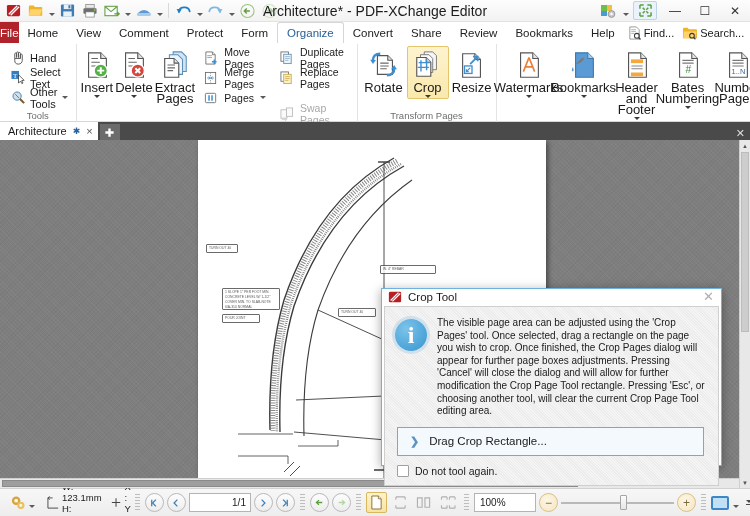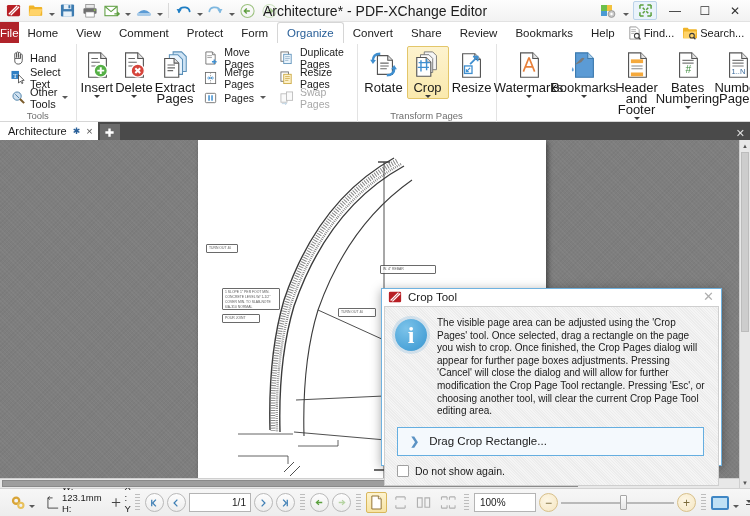--- a/index.html
+++ b/index.html
@@ -171,21 +171,21 @@
     border-top: 3.5px solid #3a3a3a;
     margin-top: 2px;
   }
   .small-btn {
     display: flex; align-items: center; gap: 6px;
     height: 19px; padding: 0 3px;
     font-size: 10.5px;
     border: 1px solid transparent;
     border-radius: 2px;
   }
-  .small-btn.dim { color: #a8a8a8; }
+  .small-btn.dim { color: #a8a8a8; margin-top: 16px; }
   .small-col { display: flex; flex-direction: column; gap: 1px; padding-top: 2px; }
   .ico { display: inline-flex; align-items: center; justify-content: center; }
 
   
   .tool-btn {
     display: flex; align-items: center; gap: 4px;
     height: 19px; padding: 0 4px;
     font-size: 11px;
     border: 1px solid transparent;
     border-radius: 2px;
@@ -734,21 +734,21 @@
             <span>Duplicate Pages</span>
           </div>
           <div class="small-btn">
             <span class="ico">
               <svg width="14" height="14" viewBox="0 0 15 15">
                   <rect x="1" y="1" width="8" height="10" fill="#fff" stroke="#666" stroke-width=".9"></rect>
                   <rect x="4" y="3.5" width="8" height="10" fill="#fdf0c8" stroke="#c9a53c" stroke-width=".9"></rect>
                   <path d="M5.5 6h5M5.5 8h5M5.5 10h3.5" stroke="#c9a53c" stroke-width=".8"></path>
                 </svg>
             </span>
-            <span>Resize Pages</span>
+            <span>Replace Pages</span>
           </div>
           <div class="small-btn dim">
             <span class="ico">
               <svg width="14" height="14" viewBox="0 0 15 15">
                   <rect x="1" y="3" width="6.5" height="9" fill="#fafafa" stroke="#b8b8b8" stroke-width=".9"></rect>
                   <rect x="7" y="1" width="6.5" height="9" fill="#fafafa" stroke="#b8b8b8" stroke-width=".9"></rect>
                   <path d="M2 13.5 h5 M5.5 12 L7 13.5 L5.5 15" stroke="#b9cfe0" stroke-width=".9" fill="none"></path>
                 </svg>
             </span>
             <span>Swap Pages</span>
@@ -953,21 +953,21 @@
         <div class="dlg-row">
           <div class="info-circle">i</div>
           <div class="dlg-text">The visible page area can be adjusted using the 'Crop Pages' tool. Once selected, drag a rectangle on the page you wish to crop. Once finished, the Crop Pages dialog will appear for further page boxes adjustments. Pressing 'Cancel' will close the dialog and will allow for further modification the Crop Page Tool rectangle. Pressing 'Esc', or choosing another tool, will clear the current Crop Page Tool editing area.</div>
         </div>
         <div class="cmd-link">
           <span class="cmd-chev">❯</span>
           <span>Drag Crop Rectangle...</span>
         </div>
         <div class="dlg-check">
           <span class="cbox"></span>
-          <span>Do not show again.</span>
+          <span>Do not tool again.</span>
         </div>
       </div>
     </div>
   </div>
 
   <div class="statusbar">
     <div class="grip"></div>
     <div class="ico">
       <svg width="17" height="16" viewBox="0 0 18 17">
           <circle cx="6.5" cy="6" r="3.3" fill="none" stroke="#d8a437" stroke-width="2.4"></circle>

